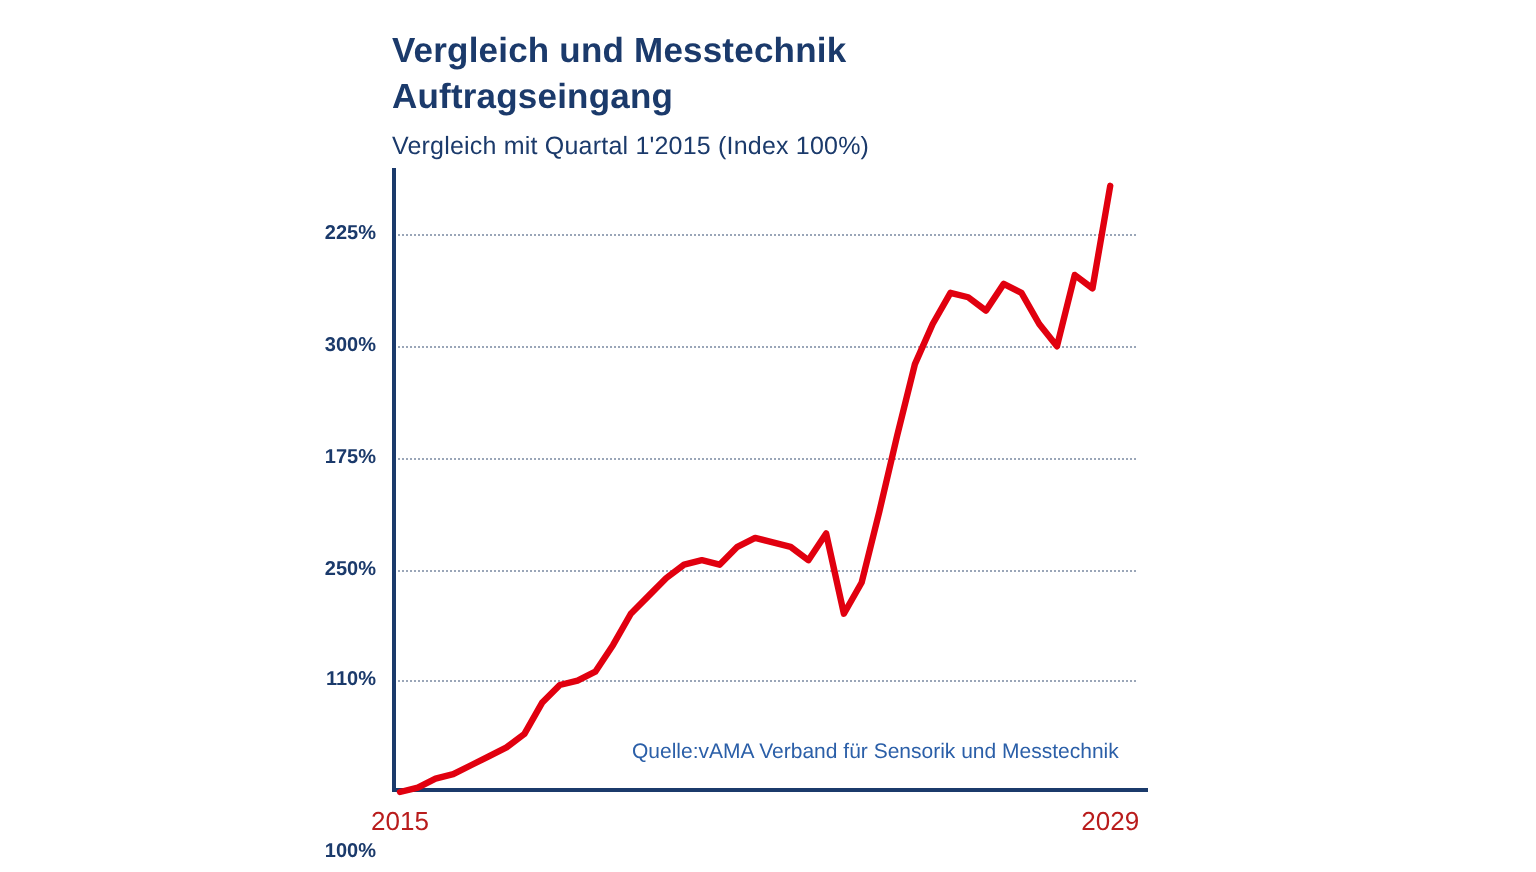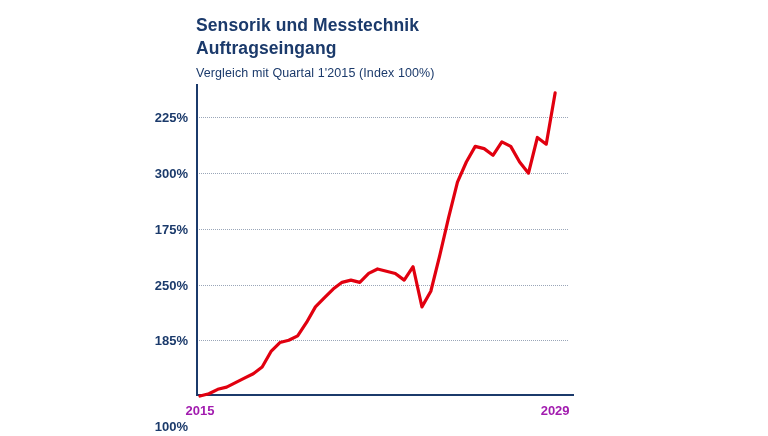--- a/index.html
+++ b/index.html
@@ -47,21 +47,21 @@
     top: 96px;
     width: 372px;
     height: 300px;
   }
   .ytick {
     position: absolute;
     right: 100%;
     transform: translateY(-50%);
     padding-right: 8px;
     color: #1b3a6b;
-    font-size: 13px;
+    font-size: 10px;
     font-weight: bold;
     white-space: nowrap;
   }
   .gridline {
     position: absolute;
     left: 0;
     width: 100%;
     height: 0;
     border-top: 1px dotted #9aa6b8;
   }
@@ -79,23 +79,23 @@
     right: -6px;
     bottom: 0;
     height: 2px;
     background: #1b3a6b;
   }
   .xtick {
     position: absolute;
     top: 100%;
     margin-top: 7px;
     transform: translateX(-50%);
-    color: #a21caf;
+    color: #b91c1c;
     font-size: 13px;
-    font-weight: bold;
+    font-weight: normal;
     white-space: nowrap;
   }
   .source-note {
     position: absolute;
     left: 120px;
     bottom: 14px;
     color: #2b5fa8;
     font-size: 10.5px;
     white-space: nowrap;
   }
@@ -107,45 +107,46 @@
     height: 312px;
     overflow: visible;
   }
 </style>
 </head>
 <body>
 
 <div id="chart-root">
 
   <div class="title-block">
-    <div class="title-line">Sensorik und Messtechnik</div>
+    <div class="title-line">Vergleich und Messtechnik</div>
     <div class="title-line">Auftragseingang</div>
     <div class="subtitle">Vergleich mit Quartal 1'2015 (Index 100%)</div>
   </div>
 
   <div class="plot-area">
       <div class="gridline" style="top: 244.286px;"></div>
       <div class="gridline" style="top: 188.571px;"></div>
       <div class="gridline" style="top: 132.857px;"></div>
 
     <div class="gridline" style="top: 21.4286px;"></div>
     <div class="gridline" style="top: 77.1429px;"></div>
 
     <div class="ytick" style="top: 21.4286px;">225%</div>
     <div class="ytick" style="top: 77.1429px;">300%</div>
 
     <div class="ytick" style="top: 132.857px;">175%</div>
     <div class="ytick" style="top: 188.571px;">250%</div>
-    <div class="ytick" style="top: 244.286px;">185%</div>
+    <div class="ytick" style="top: 244.286px;">110%</div>
     <div class="ytick" style="top: 300px; margin-top: 30px;">100%</div>
 
     <div class="axis-y"></div>
     <div class="axis-x"></div>
 
     <div class="xtick" style="left: 4px;">2015</div>
     <div class="xtick" style="left: 359.122px;">2029</div>
 
+    <div class="source-note">Quelle:vAMA Verband für Sensorik und Messtechnik</div>
 
     <svg class="series-svg" viewBox="0 0 372 312" preserveAspectRatio="none">
       <polyline id="series-path" fill="none" stroke="#e1000f" stroke-width="3.2" stroke-linejoin="round" stroke-linecap="round" points="4.00,312.00 12.88,309.77 21.76,305.31 30.63,303.09 39.51,298.63 48.39,294.17 57.27,289.71 66.15,283.03 75.02,267.43 83.90,258.51 92.78,256.29 101.66,251.83 110.54,238.46 119.41,222.86 128.29,213.94 137.17,205.03 146.05,198.34 154.93,196.11 163.80,198.34 172.68,189.43 181.56,184.97 190.44,187.20 199.32,189.43 208.20,196.11 217.07,182.74 225.95,222.86 234.83,207.26 243.71,171.60 252.59,133.71 261.46,98.06 270.34,78.00 279.22,62.40 288.10,64.63 296.98,71.31 305.85,57.94 314.73,62.40 323.61,78.00 332.49,89.14 341.37,53.49 350.24,60.17 359.12,8.91"></polyline>
     </svg>
   </div>
 </div>
 
 </body></html>

